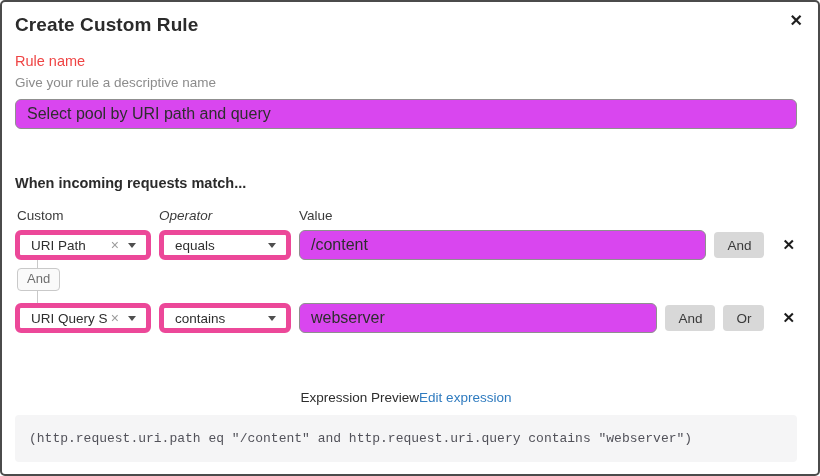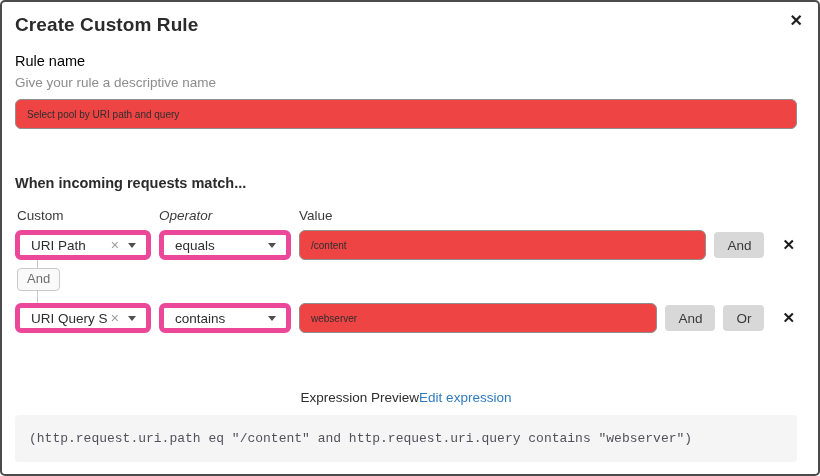--- a/index.html
+++ b/index.html
@@ -36,40 +36,40 @@
     font-weight: bold;
     color: #1f1f1f;
     cursor: pointer;
     line-height: 20px;
     padding: 2px 4px;
   }
   
   .rule-name-label {
     margin-top: 15px;
     font-size: 14.5px;
-    color: #000000;
+    color: #ef4444;
     line-height: 17px;
   }
   .rule-name-hint {
     margin-top: 5px;
     font-size: 13.5px;
     color: #8c8c8c;
     line-height: 16px;
   }
   .text-input {
     display: block;
     width: 100%;
     height: 30px;
     border: 1px solid #8f8f8f;
     border-radius: 6px;
     padding: 0 11px;
     font-family: "Liberation Sans", "DejaVu Sans", sans-serif;
-    font-size: 10px;
+    font-size: 16px;
     color: #2e2e2e;
-    background: #ef4444;
+    background: #d946ef;
     outline: none;
   }
   .rule-name-input { margin-top: 8px; }
   
   .matcher-heading {
     margin-top: 46px;
     font-size: 14.5px;
     font-weight: bold;
     color: #2b2b2b;
     line-height: 17px;

